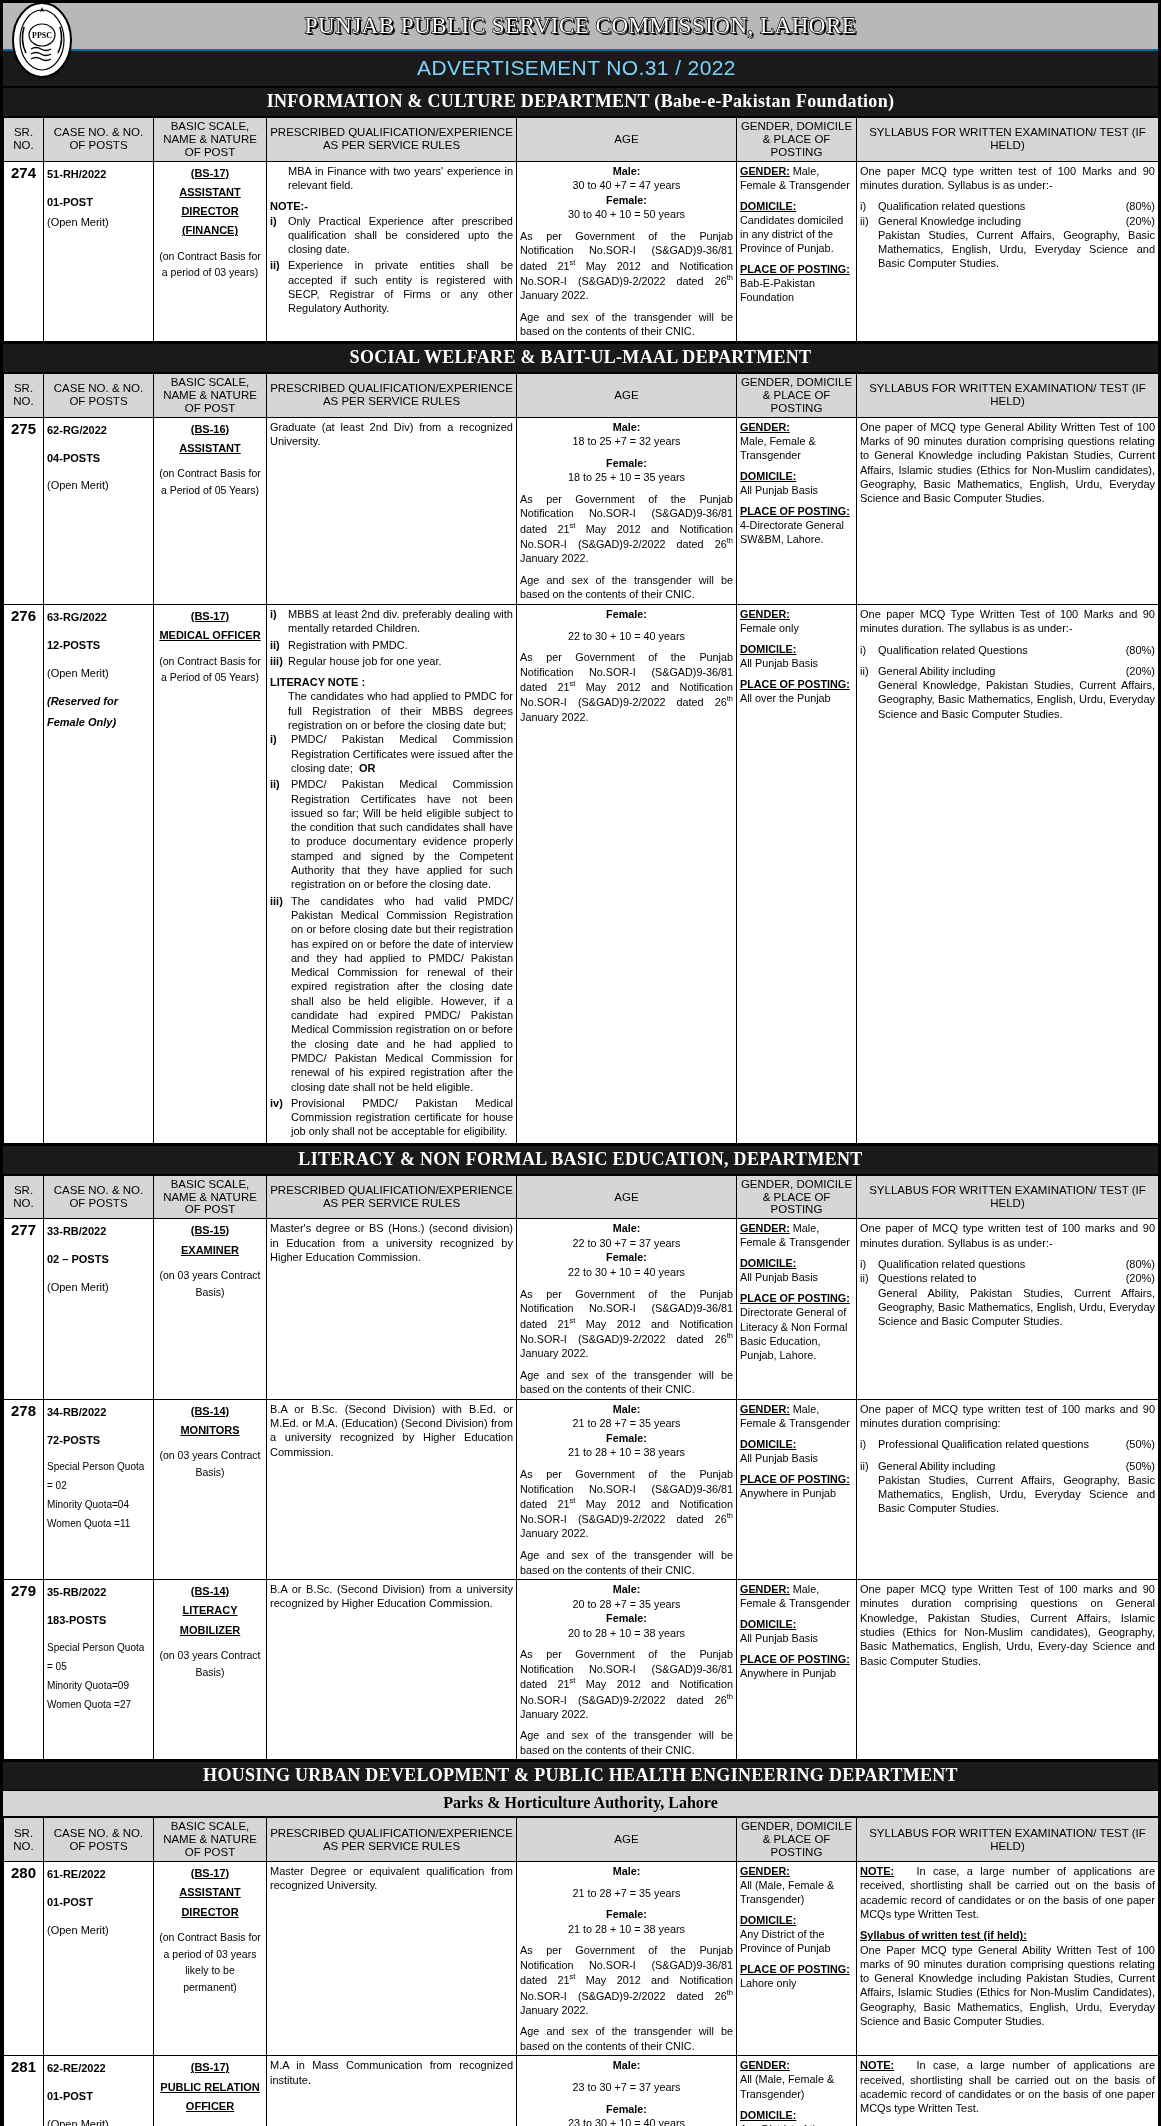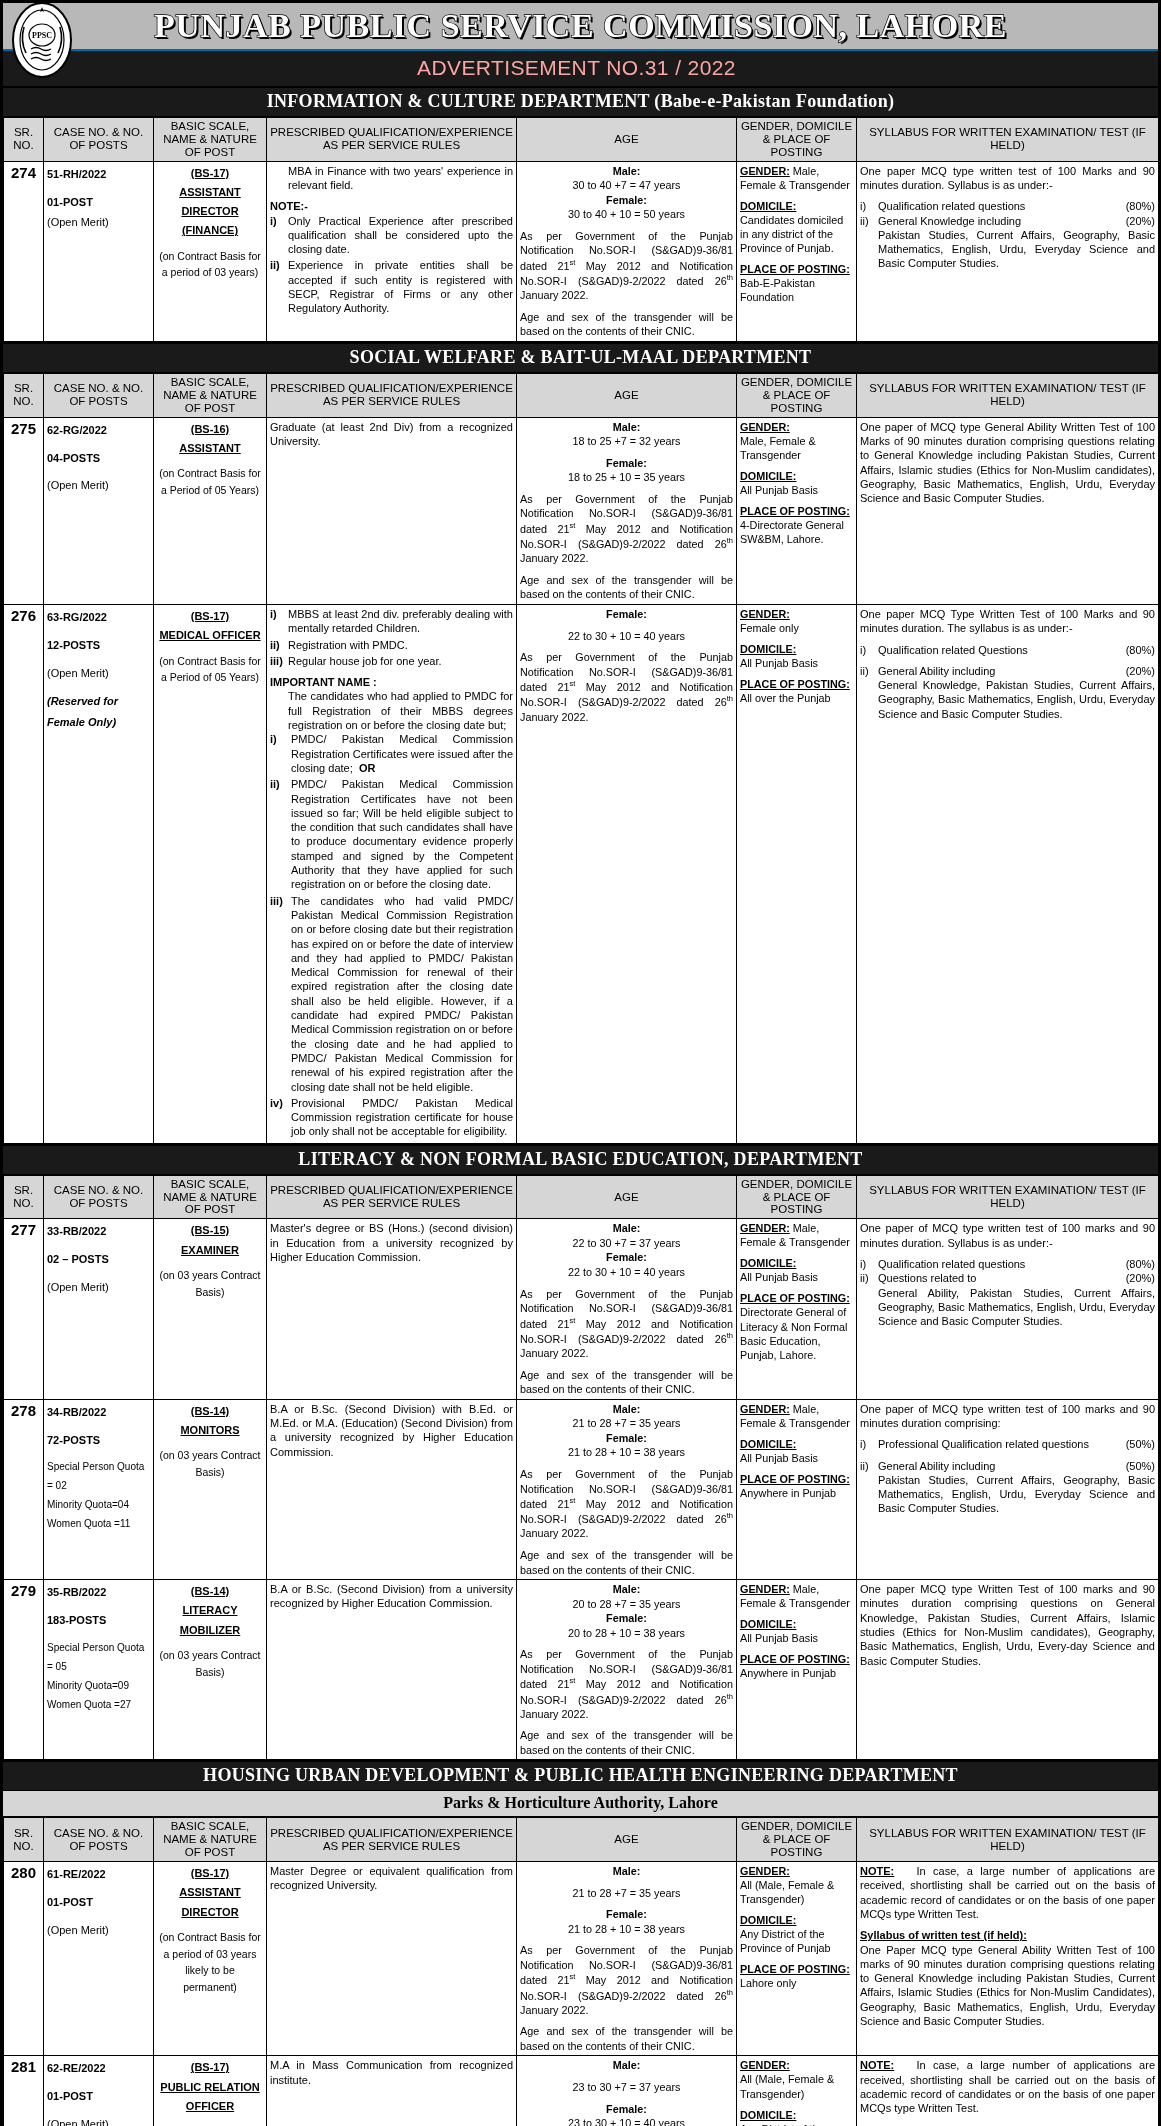--- a/index.html
+++ b/index.html
@@ -20,31 +20,31 @@
     height:48px;
     display:flex; align-items:center; justify-content:center;
   }
   .logo {
     position:absolute; left:8px; top:-2px;
     width:62px; height:78px;
     z-index:5;
   }
   .org-title {
     font-family:"Liberation Serif", serif;
-    font-weight:bold;
-    font-size:34px;
+    font-weight:normal;
+    font-size:23px;
     letter-spacing:.5px;
     color:#fff;
     -webkit-text-stroke:1.4px #000;
     paint-order:stroke fill;
     text-shadow:2px 2px 0 #000;
     white-space:nowrap;
   }
   .advt-bar {
-    background:#1a1a1a; color:#fca5a5;
+    background:#1a1a1a; color:#7dd3fc;
     text-align:center;
     font-size:21px;
     letter-spacing:.4px;
     padding:5px 8px 6px 0;
     font-family:"Liberation Sans", sans-serif;
   }
 
   
   .dept-band {
     background:#1a1a1a; color:#fff;
@@ -316,21 +316,21 @@
             <span class="tx">MBBS at least 2nd div. preferably dealing with mentally retarded Children.</span>
           </div>
           <div class="li">
             <span class="mk b">ii)</span>
             <span class="tx">Registration with PMDC.</span>
           </div>
           <div class="li">
             <span class="mk b">iii)</span>
             <span class="tx">Regular house job for one year.</span>
           </div>
-          <div class="b mt">IMPORTANT NAME :</div>
+          <div class="b mt">LITERACY NOTE :</div>
           <div class="indent">The candidates who had applied to PMDC for full Registration of their MBBS degrees registration on or before the closing date but;</div>
           <div class="li li2">
             <span class="mk b">i)</span>
             <span class="tx"><span>PMDC/ Pakistan Medical Commission Registration Certificates were issued after the closing date;</span> &nbsp;<b>OR</b></span>
           </div>
           <div class="li li2">
             <span class="mk b">ii)</span>
             <span class="tx">PMDC/ Pakistan Medical Commission Registration Certificates have not been issued so far; Will be held eligible subject to the condition that such candidates shall have to produce documentary evidence properly stamped and signed by the Competent Authority that they have applied for such registration on or before the closing date.</span>
           </div>
           <div class="li li2">

